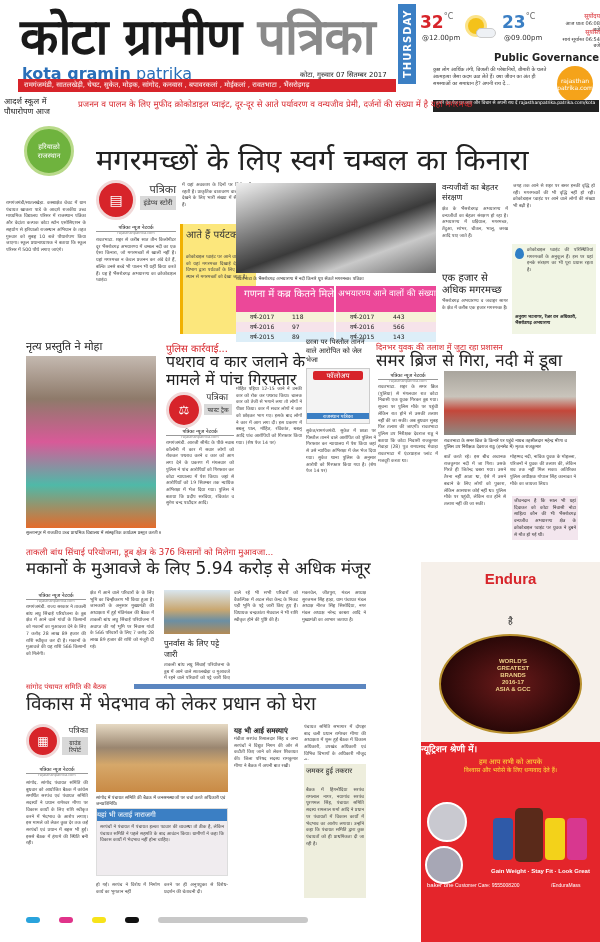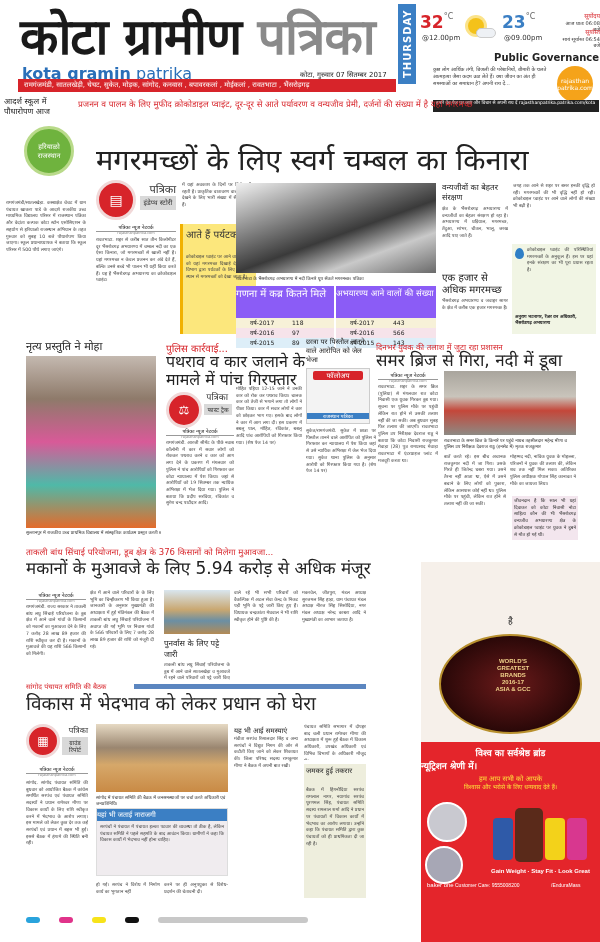--- a/index.html
+++ b/index.html
@@ -33,21 +33,21 @@
 .bodytext{font-size:4.6px;line-height:6.7px;color:#444;text-align:justify;overflow:hidden}
 .byline{font-size:5px;text-align:center;border-bottom:1px solid #999;padding-bottom:1px;color:#222}
 .byline-sub{font-size:3.5px;text-align:center;color:#888}
 .logo-badge{width:40px;height:40px;border-radius:50%;background:#d7242a;border:3px solid #f1d8d8;display:flex;align-items:center;justify-content:center;color:#fff;font-size:14px}
 .badge-label{font-size:11px;color:#333;text-align:right}
 .badge-tag{background:#d9d9d9;font-size:8px;color:#333;text-align:center;line-height:10px;padding:2px}
 .photo{background:#bbb;overflow:hidden}
 .yellow-box{background:#fce77c;border-left:3px solid #f1b100}
 .caption{font-size:4.5px;color:#333}
 .tbl{font-size:6px}
-.tbl-head{background:#8b5cf6;color:#fff;font-size:10px;text-align:left;height:32px;line-height:15px;white-space:nowrap}
+.tbl-head{background:#ec4899;color:#fff;font-size:10px;text-align:right;height:26px;line-height:15px;white-space:nowrap}
 .tbl-row{display:flex;height:10px;line-height:10px;padding-left:14px}
 .tbl-row span{flex:1}
 .ad-box{left:421px;top:562px;width:179px;height:380px;background:#f6f0ea;overflow:hidden}
 .divider-bar{background:#5b86c0;height:5px}
 .regmark{display:inline-block;height:6px;border-radius:3px;margin-right:14px}
 </style>
 </head>
 <body>
 
 <div class="abs masthead-title">
@@ -201,41 +201,41 @@
 <div class="abs byline-sub" style="left:26px;top:773px;width:62px">rajasthanpatrika.com</div>
 <div class="abs bodytext" style="left:26px;top:780px;width:62px;height:120px">सांगोद. सांगोद पंचायत समिति की बुधवार को आयोजित बैठक में कांग्रेस समर्थित सरपंच एवं पंचायत समिति सदस्यों ने प्रधान रामेश्वर मीणा पर विकास कार्यों के लिए राशि स्वीकृत करने में भेदभाव के आरोप लगाए। इस मामले को लेकर कुछ देर तक कई सरपंचों एवं प्रधान में बहस भी हुई। इससे बैठक में हंगामे की स्थिति बनी रही।</div>
 <div class="abs photo" style="left:96px;top:724px;width:132px;height:68px;background:linear-gradient(180deg,#e6d9c3 0%,#9a8670 35%,#d6a86a 60%,#c98a45 100%)"></div>
 <div class="abs caption" style="left:96px;top:794px;width:132px">सांगोद में पंचायत समिति की बैठक में जनसमस्याओं पर चर्चा करते अधिकारी एवं जनप्रतिनिधि।</div>
 <div class="abs" style="left:96px;top:808px;width:132px;height:68px;background:#f0ecef;border:1px solid #ddd">
   <div style="background:#3b7fc4;color:#fff;font-size:7px;text-align:left;line-height:12px">यहां भी जताई नाराजगी</div>
   <div class="bodytext" style="padding:3px;height:54px">सरपंचों ने पंचायत में पंचायत हल्का पटवार की व्यवस्था तो ठीक है, लेकिन पंचायत समिति ने पहले सहमति के बाद आवंटन किया। ग्रामीणों ने कहा कि विकास कार्यों में भेदभाव नहीं होना चाहिए।</div>
 </div>
 <div class="abs bodytext" style="left:96px;top:882px;width:64px;height:14px">हो गई। सरपंच ने विरोध में निर्माण कार्य का भुगतान नहीं</div>
 <div class="abs bodytext" style="left:164px;top:882px;width:64px;height:14px">करने पर ही अनुपयुक्त से विरोध-प्रदर्शन की चेतावनी दी।</div>
-<div class="abs" style="left:234px;top:726px;width:64px;font-size:7px;font-weight:normal;color:#222">यह भी आई समस्याएं</div>
+<div class="abs" style="left:234px;top:726px;width:64px;font-size:7px;font-weight:bold;color:#222">यह भी आई समस्याएं</div>
 <div class="abs bodytext" style="left:234px;top:736px;width:64px;height:162px">मंडीता सरपंच रिसालदार सिंह व अन्य सरपंचों ने विद्युत निगम की ओर से कटौती किए जाने को लेकर शिकायत की। जिला परिषद सदस्य रामकुमार मीणा ने बैठक में अपनी बात रखी।</div>
 <div class="abs bodytext" style="left:304px;top:724px;width:62px;height:36px">पंचायत समिति सभागार में दोपहर बाद चली प्रधान रामेश्वर मीणा की अध्यक्षता में शुरू हुई बैठक में विकास अधिकारी, उपखंड अधिकारी एवं विभिन्न विभागों के अधिकारी मौजूद थे।</div>
 <div class="abs" style="left:304px;top:764px;width:62px;height:134px;background:#eeeedd;padding:2px">
   <div style="font-size:7px;color:#222;margin-bottom:12px">जमकर हुई तकरार</div>
   <div class="bodytext" style="height:116px">बैठक में हिगनौदिया सरपंच रामलाल नागर, नयागांव सरपंच पूरणमल सिंह, पंचायत समिति सदस्य रामलाल शर्मा आदि ने प्रधान पर पंचायतों में विकास कार्यों में भेदभाव का आरोप लगाया। उन्होंने कहा कि पंचायत समिति द्वारा कुछ पंचायतों को ही प्राथमिकता दी जा रही है।</div>
 </div>
 
 <div class="abs ad-box">
+  <div style="position:absolute;left:0;top:8px;width:100%;text-align:center;color:#d7242a;font-size:15px;font-weight:bold;font-family:'Liberation Sans',sans-serif">Endura</div>
   <div style="position:absolute;left:0;top:52px;width:100%;text-align:center;font-size:9px;color:#222">है</div>
   <div style="position:absolute;left:18px;top:72px;width:143px;height:100px;border-radius:50%;background:radial-gradient(ellipse at center,#6a1a1a 0%,#2a0808 70%);border:2px solid #b8902e">
     <div style="position:absolute;left:48px;top:22px;width:48px;text-align:center;color:#f0d18a;font-size:6px;line-height:7px;font-weight:bold;font-family:'Liberation Sans',sans-serif">
       <div>WORLD'S</div>
       <div>GREATEST</div>
       <div>BRANDS</div>
       <div>2016-17</div>
       <div>ASIA &amp; GCC</div>
     </div>
   </div>
   <div style="position:absolute;left:0;top:180px;width:100%;height:200px;background:#e4252b">
-    <div style="text-align:center;color:#fff;font-size:9px;font-weight:bold;margin-top:4px">विश्व का सर्वश्रेष्ठ ब्रांड</div>
     <div style="text-align:left;color:#fff;font-size:9px;font-weight:bold">न्यूट्रिशन श्रेणी में।</div>
     <div style="text-align:center;color:#ffe03a;font-size:7px;margin-top:2px">हम आप सभी को आपके</div>
     <div style="text-align:center;color:#ffe03a;font-size:6px">विश्वास और भरोसे के लिए धन्यवाद देते हैं।</div>
     <div style="position:absolute;left:6px;top:60px;width:40px;height:40px;border-radius:50%;background:#c9c9d0;border:2px solid #fff"></div>
     <div style="position:absolute;left:4px;top:104px;width:38px;height:38px;border-radius:50%;background:#a7a7b5;border:2px solid #fff"></div>
     <div style="position:absolute;left:72px;top:76px;width:20px;height:42px;border-radius:4px;background:#2f5aa8"></div>
     <div style="position:absolute;left:94px;top:66px;width:28px;height:54px;border-radius:5px;background:#5a2a1a"></div>
     <div style="position:absolute;left:124px;top:76px;width:20px;height:42px;border-radius:4px;background:#f3d21a"></div>
     <div style="position:absolute;left:146px;top:76px;width:20px;height:42px;border-radius:4px;background:#d8378f"></div>
     <div style="position:absolute;left:60px;top:126px;width:119px;text-align:center;color:#fff;font-size:6px;font-weight:bold;font-family:'Liberation Sans',sans-serif">Gain Weight · Stay Fit · Look Great</div>

